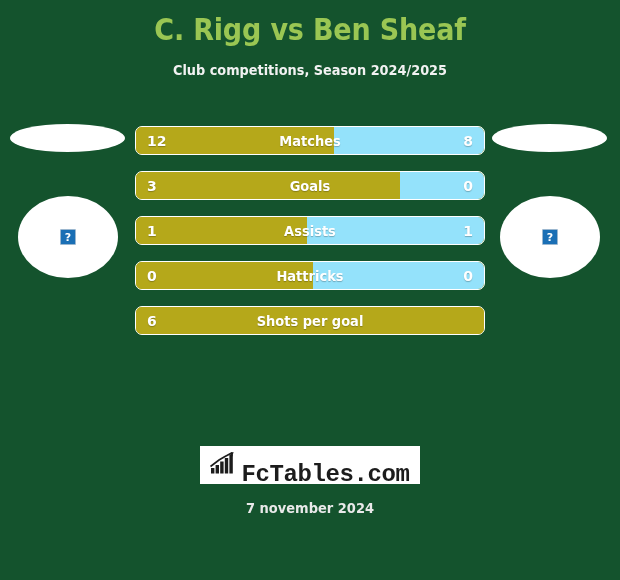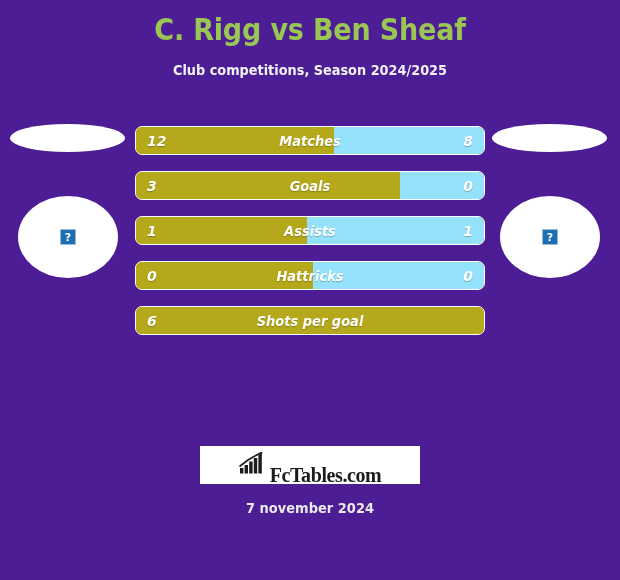--- a/index.html
+++ b/index.html
@@ -13,21 +13,21 @@
   body {
     background: #333333;
     font-family: "Liberation Sans", sans-serif;
     position: relative;
   }
 
   #stage {
     position: relative;
     width: 620px;
     height: 580px;
-    background: #4c1d95;
+    background: #14532d;
   }
 
   
   .page-title {
     position: absolute;
     top: 12px;
     left: 0;
     width: 620px;
     text-align: center;
     color: #9ac653;
@@ -103,21 +103,20 @@
     font-family: "DejaVu Sans", sans-serif;
     line-height: 1;
   }
 
   
   #bars {
     position: absolute;
     top: 126px;
     left: 135px;
     width: 350px;
-    font-style: italic;
   }
 
   .bar-row {
     position: relative;
     width: 350px;
     height: 29px;
     margin-bottom: 16px;
     border: 1px solid #ffffff;
     border-radius: 7px;
     background: #b5a81a;
@@ -184,23 +183,23 @@
     display: flex;
     align-items: center;
     justify-content: center;
     gap: 5px;
   }
 
   .logo-icon { display: block; }
 
   .logo-text {
     color: #1c1c1c;
-    font-size: 20px;
-    font-weight: bold;
-    font-family: Liberation Serif, serif;
+    font-size: 24px;
+    font-weight: bold;
+    font-family: Liberation Mono, monospace;
     letter-spacing: -0.4px;
     line-height: 1;
     margin-top: 19px;
   }
 
   .footer-date {
     position: absolute;
     top: 500px;
     left: 0;
     width: 620px;

